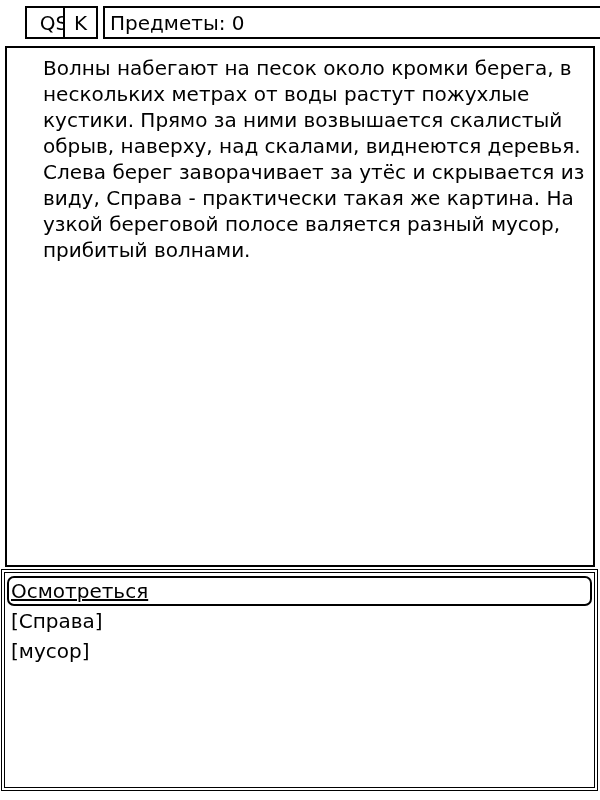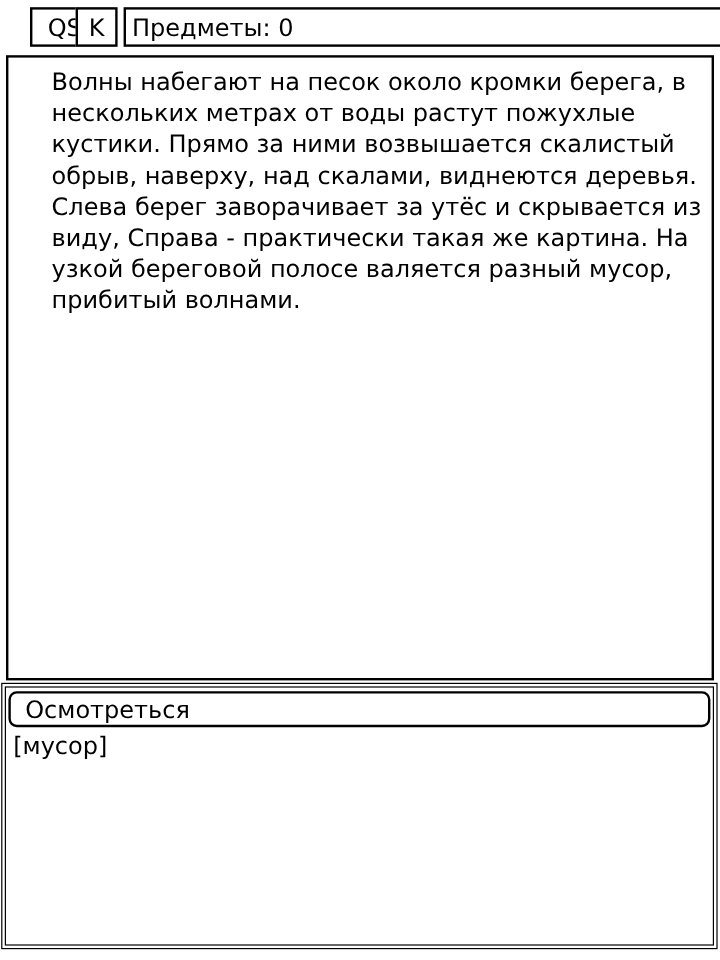--- a/index.html
+++ b/index.html
@@ -81,22 +81,23 @@
     white-space: nowrap;
     overflow: hidden;
     cursor: default;
   }
   .action-item.focused {
     border: 2.5px solid #000;
     border-radius: 7px;
     box-sizing: border-box;
     display: flex;
     align-items: center;
-    padding-left: 12px;
+    padding-left: 2px;
     line-height: normal;
+    text-decoration: underline;
   }
 </style>
 </head>
 <body>
 
 <div class="page">
 
   <div class="tb-box" id="qsp-btn">QSP</div>
 
   <div class="tb-box" id="k-btn">K</div>
@@ -108,19 +109,20 @@
   </div>
 
   <div id="actions-panel">
     <div id="actions-inner">
 
       <div class="action-item focused">Осмотреться</div>
 
 
 
 
+      <div class="action-item">[Справа]</div>
 
       <div class="action-item">[мусор]</div>
 
     </div>
   </div>
 
 </div>
 
 </body></html>

